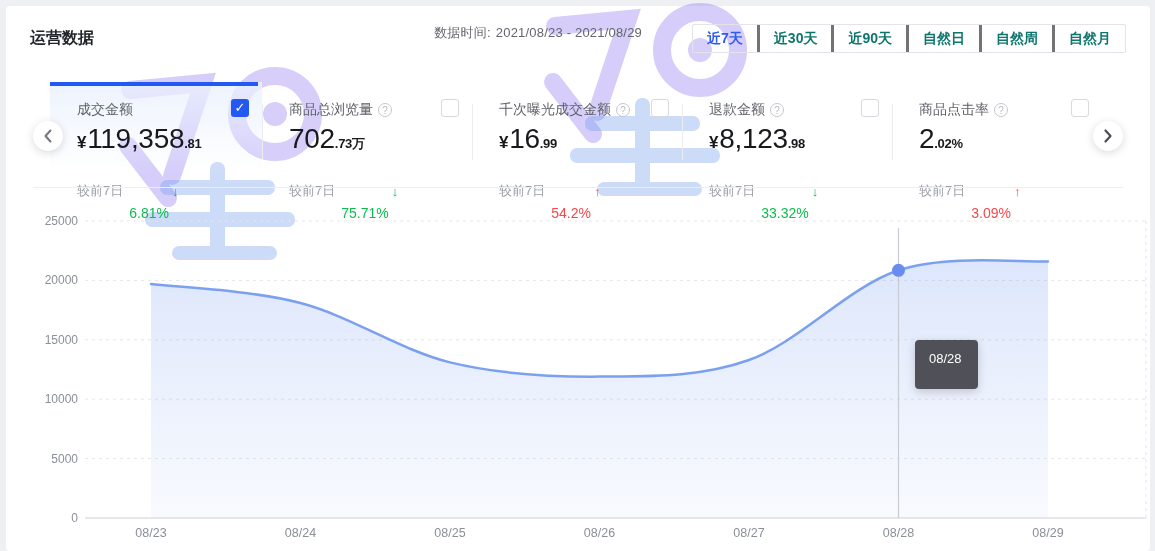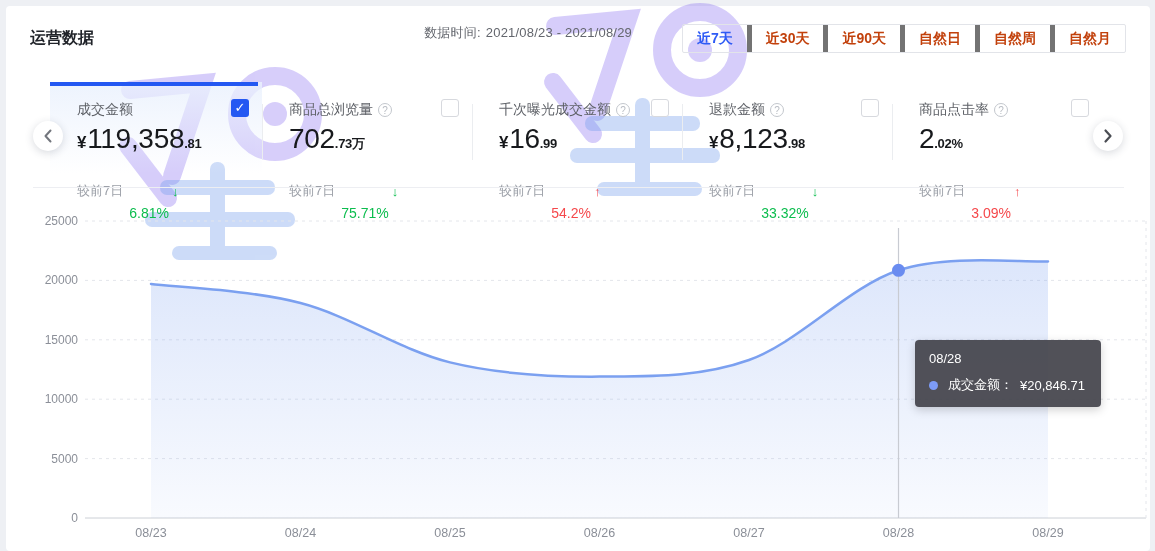--- a/index.html
+++ b/index.html
@@ -10,21 +10,21 @@
     -webkit-font-smoothing:antialiased;
   }
   .panel{position:absolute;left:6px;top:6px;width:1144px;height:545px;background:#fff;border-radius:4px;z-index:0;}
   .wm{position:absolute;z-index:1;pointer-events:none;}
 
   .page-title{position:absolute;left:30px;top:28px;font-size:16px;font-weight:700;color:#21242a;z-index:2;}
   .header-right{position:absolute;top:24px;right:29px;display:flex;z-index:2;}
   .date-text{font-size:13px;color:#63666d;margin-right:50px;letter-spacing:.2px;}
   .date-text .rng{margin-left:5px;}
   .tab-group{display:flex;border:1px solid #e2e4e9;border-radius:2px;background:transparent;font-weight:bold;}
-  .tab{padding:4px 14px;font-size:14px;line-height:19px;color:#c2410c;border-left:5px solid #737373;cursor:pointer;white-space:nowrap;}
+  .tab{padding:4px 14px;font-size:14px;line-height:19px;color:#0f766e;border-left:3px solid #737373;cursor:pointer;white-space:nowrap;}
   .tab:first-child{border-left:none;}
   .tab.active{color:#2e5bf5;}
 
   .cards{position:absolute;left:50px;top:82px;width:1053px;height:104px;z-index:2;display:flex;}
   .card{position:relative;width:210px;box-sizing:border-box;padding:20px 0 0 27px;}
   .card:first-child{width:212px;}
   .card:not(:first-child)::before{content:"";position:absolute;left:0;top:22px;height:56px;width:1px;background:#ebedf0;}
   .card.selected{background:linear-gradient(180deg,rgba(234,241,253,.85) 0%,rgba(255,255,255,0) 88%);}
   .sel-bar{position:absolute;left:0;top:0;width:208px;height:4px;background:#2458f2;display:none;}
   .card.selected .sel-bar{display:block;}
@@ -233,18 +233,13 @@
     <text x="898.5" y="332" text-anchor="middle" fill="#8b8f98" font-size="12.5">08/28</text>
     <text x="1048" y="332" text-anchor="middle" fill="#8b8f98" font-size="12.5">08/29</text>
     <path d="M151,79.0 C175.9,82.1 250.7,84.9 300.5,98.0 C350.3,111.0 400.2,145.1 450.0,157.4 C499.8,169.6 549.7,172.0 599.5,171.6 C649.3,171.2 699.2,172.7 749.0,155.0 C798.8,137.3 848.7,81.8 898.5,65.3 C948.3,48.9 1023.1,57.9 1048.0,56.4 L1048,313 L151,313 Z" fill="url(#areaGrad)" stroke="none"></path>
     <line x1="898.5" y1="23" x2="898.5" y2="313" stroke="#c8cbd2" stroke-width="1.2"></line>
     <path d="M151,79.0 C175.9,82.1 250.7,84.9 300.5,98.0 C350.3,111.0 400.2,145.1 450.0,157.4 C499.8,169.6 549.7,172.0 599.5,171.6 C649.3,171.2 699.2,172.7 749.0,155.0 C798.8,137.3 848.7,81.8 898.5,65.3 C948.3,48.9 1023.1,57.9 1048.0,56.4" fill="none" stroke="#7ba0f0" stroke-width="2.5" stroke-linecap="round"></path>
     <circle cx="898.5" cy="65.34108520000001" r="6.5" fill="#6a8cf0"></circle>
   </svg>
 
 <div class="tooltip">
   <div class="tooltip-date">08/28</div>
-  <div class="tooltip-row">
-    <span class="tooltip-dot"></span>
-    <span><span>成交金额</span><span>：</span></span>
-    <span class="tooltip-val">¥20,846.71</span>
-  </div>
 </div>
 
 </body></html>

